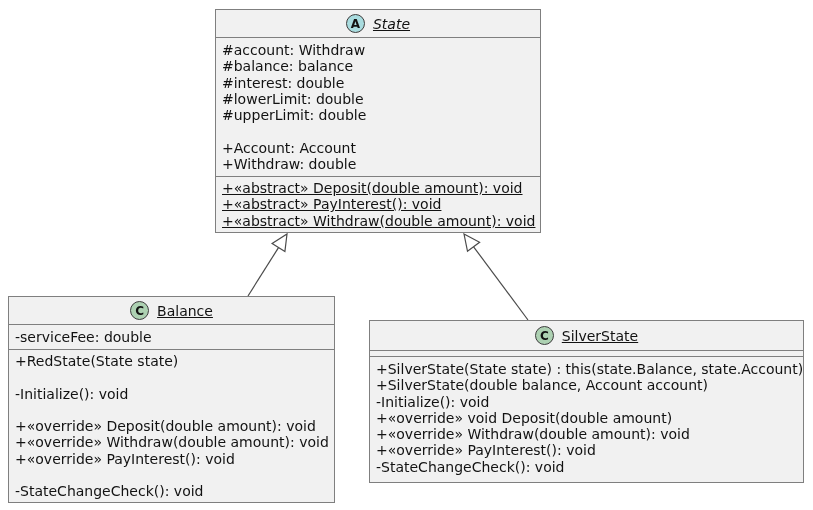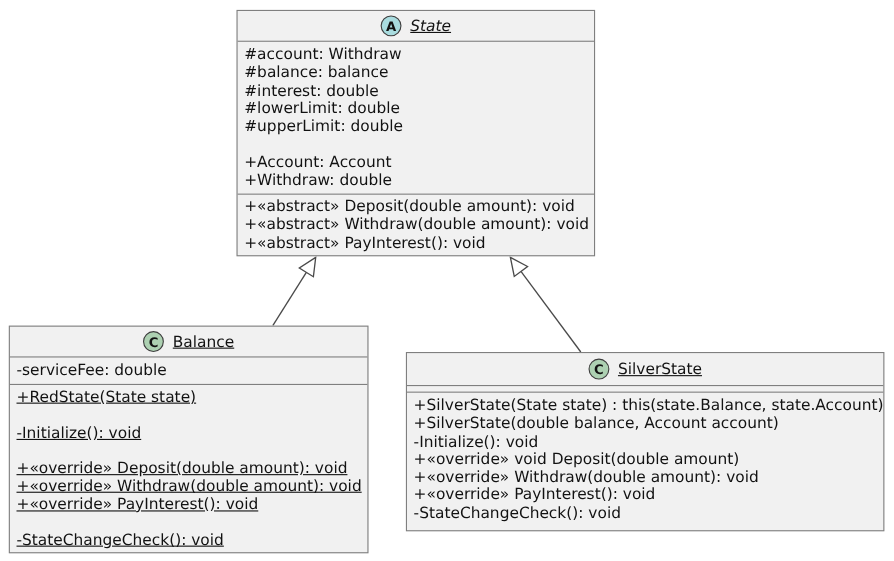--- a/index.html
+++ b/index.html
@@ -64,26 +64,26 @@
     height: 16.3px;
     line-height: 16.3px;
     font-size: 14px;
     white-space: nowrap;
   }
 
   
   #cls-state { left: 215px; top: 9px; width: 326px; height: 224px; }
   #cls-state .class-title { font-style: italic; }
   #cls-state .fields { height: 139px; }
-  #cls-state .methods { padding-top: 3px; }
+  #cls-state .methods { padding-top: 3px; text-decoration: underline; }
 
   
   #cls-red { left: 8px; top: 296px; width: 327px; height: 207px; }
   #cls-red .fields { height: 25px; }
-  #cls-red .methods { padding-top: 3px; text-decoration: underline; }
+  #cls-red .methods { padding-top: 3px; }
 
   
   #cls-silver { left: 369px; top: 320px; width: 435px; height: 163px; }
   #cls-silver .class-header { height: 29px; }
   #cls-silver .fields { height: 6px; padding: 0; }
   #cls-silver .methods { padding-top: 4px; }
 </style>
 </head>
 <body>
 
@@ -112,22 +112,22 @@
       <div class="member">#balance: balance</div>
       <div class="member">#interest: double</div>
       <div class="member">#lowerLimit: double</div>
       <div class="member">#upperLimit: double</div>
       <div class="member"></div>
       <div class="member">+Account: Account</div>
       <div class="member">+Withdraw: double</div>
     </div>
     <div class="compartment methods">
       <div class="member">+«abstract» Deposit(double amount): void</div>
+      <div class="member">+«abstract» PayInterest(): void</div>
       <div class="member">+«abstract» Withdraw(double amount): void</div>
-      <div class="member">+«abstract» PayInterest(): void</div>
     </div>
   </div>
 
   <div class="uml-class" id="cls-red">
     <div class="class-header">
       <span class="spot spot-c">
         <span>C</span>
       </span>
       <span class="class-title">Balance</span>
     </div>

